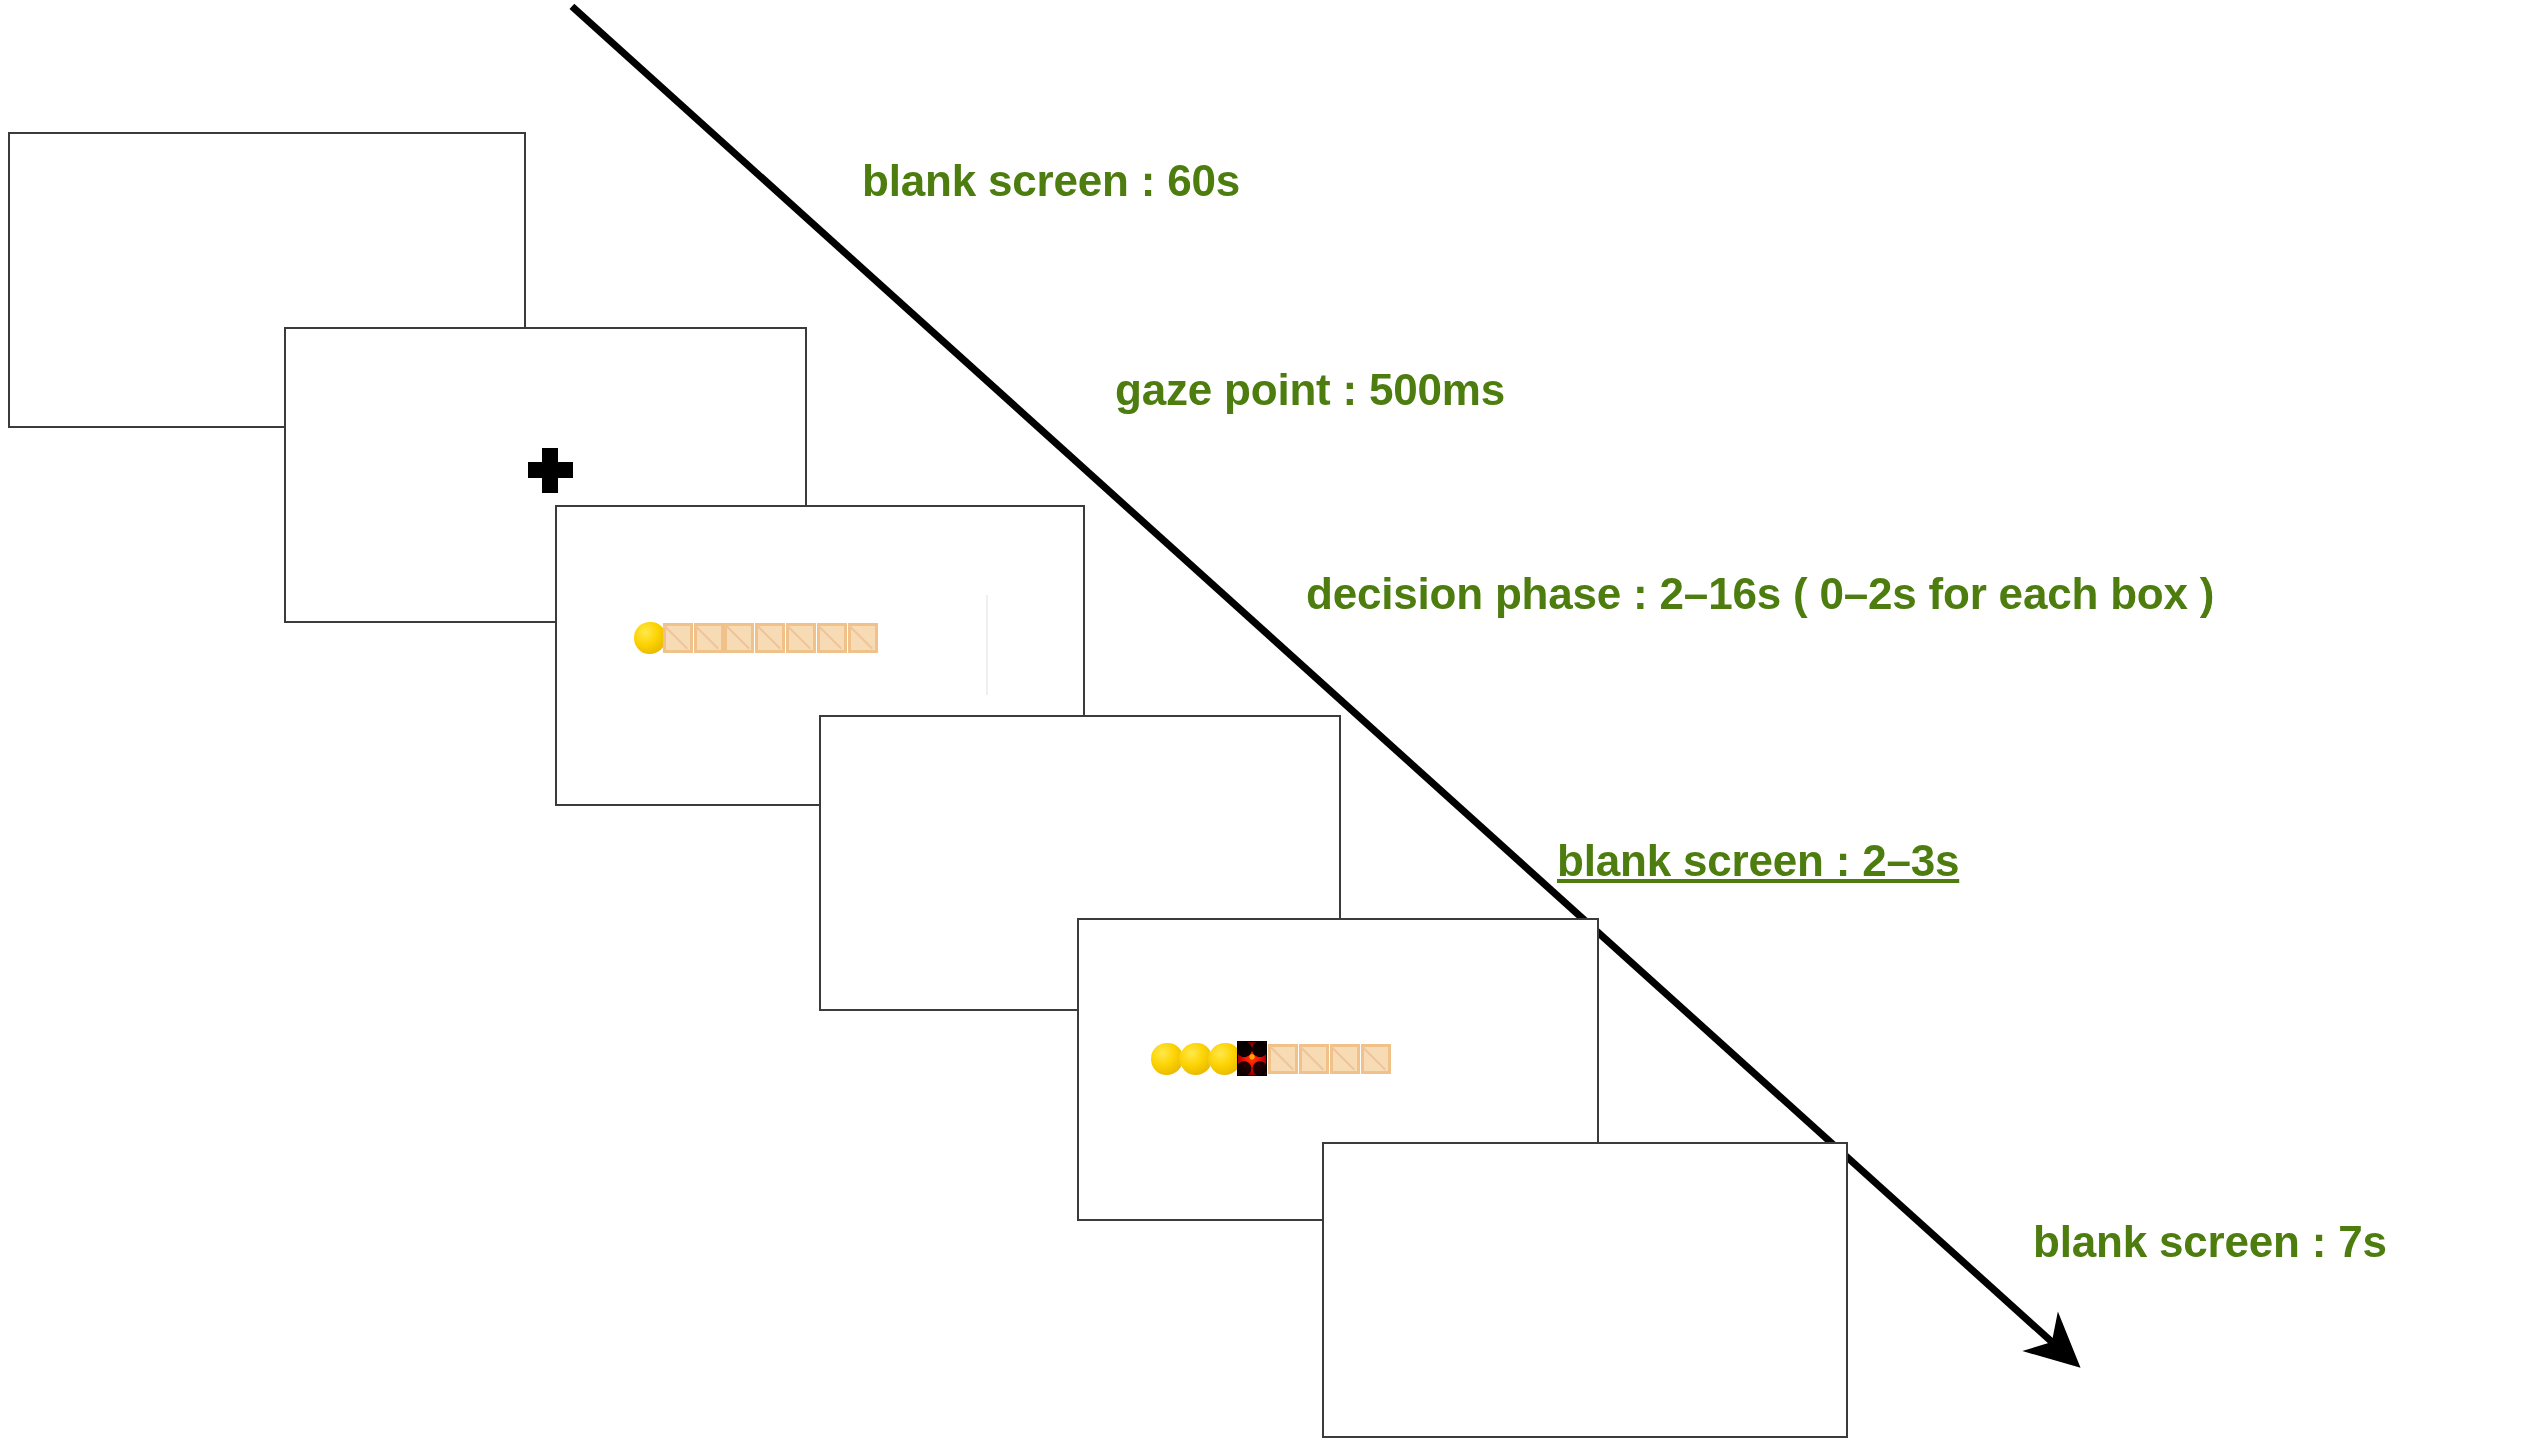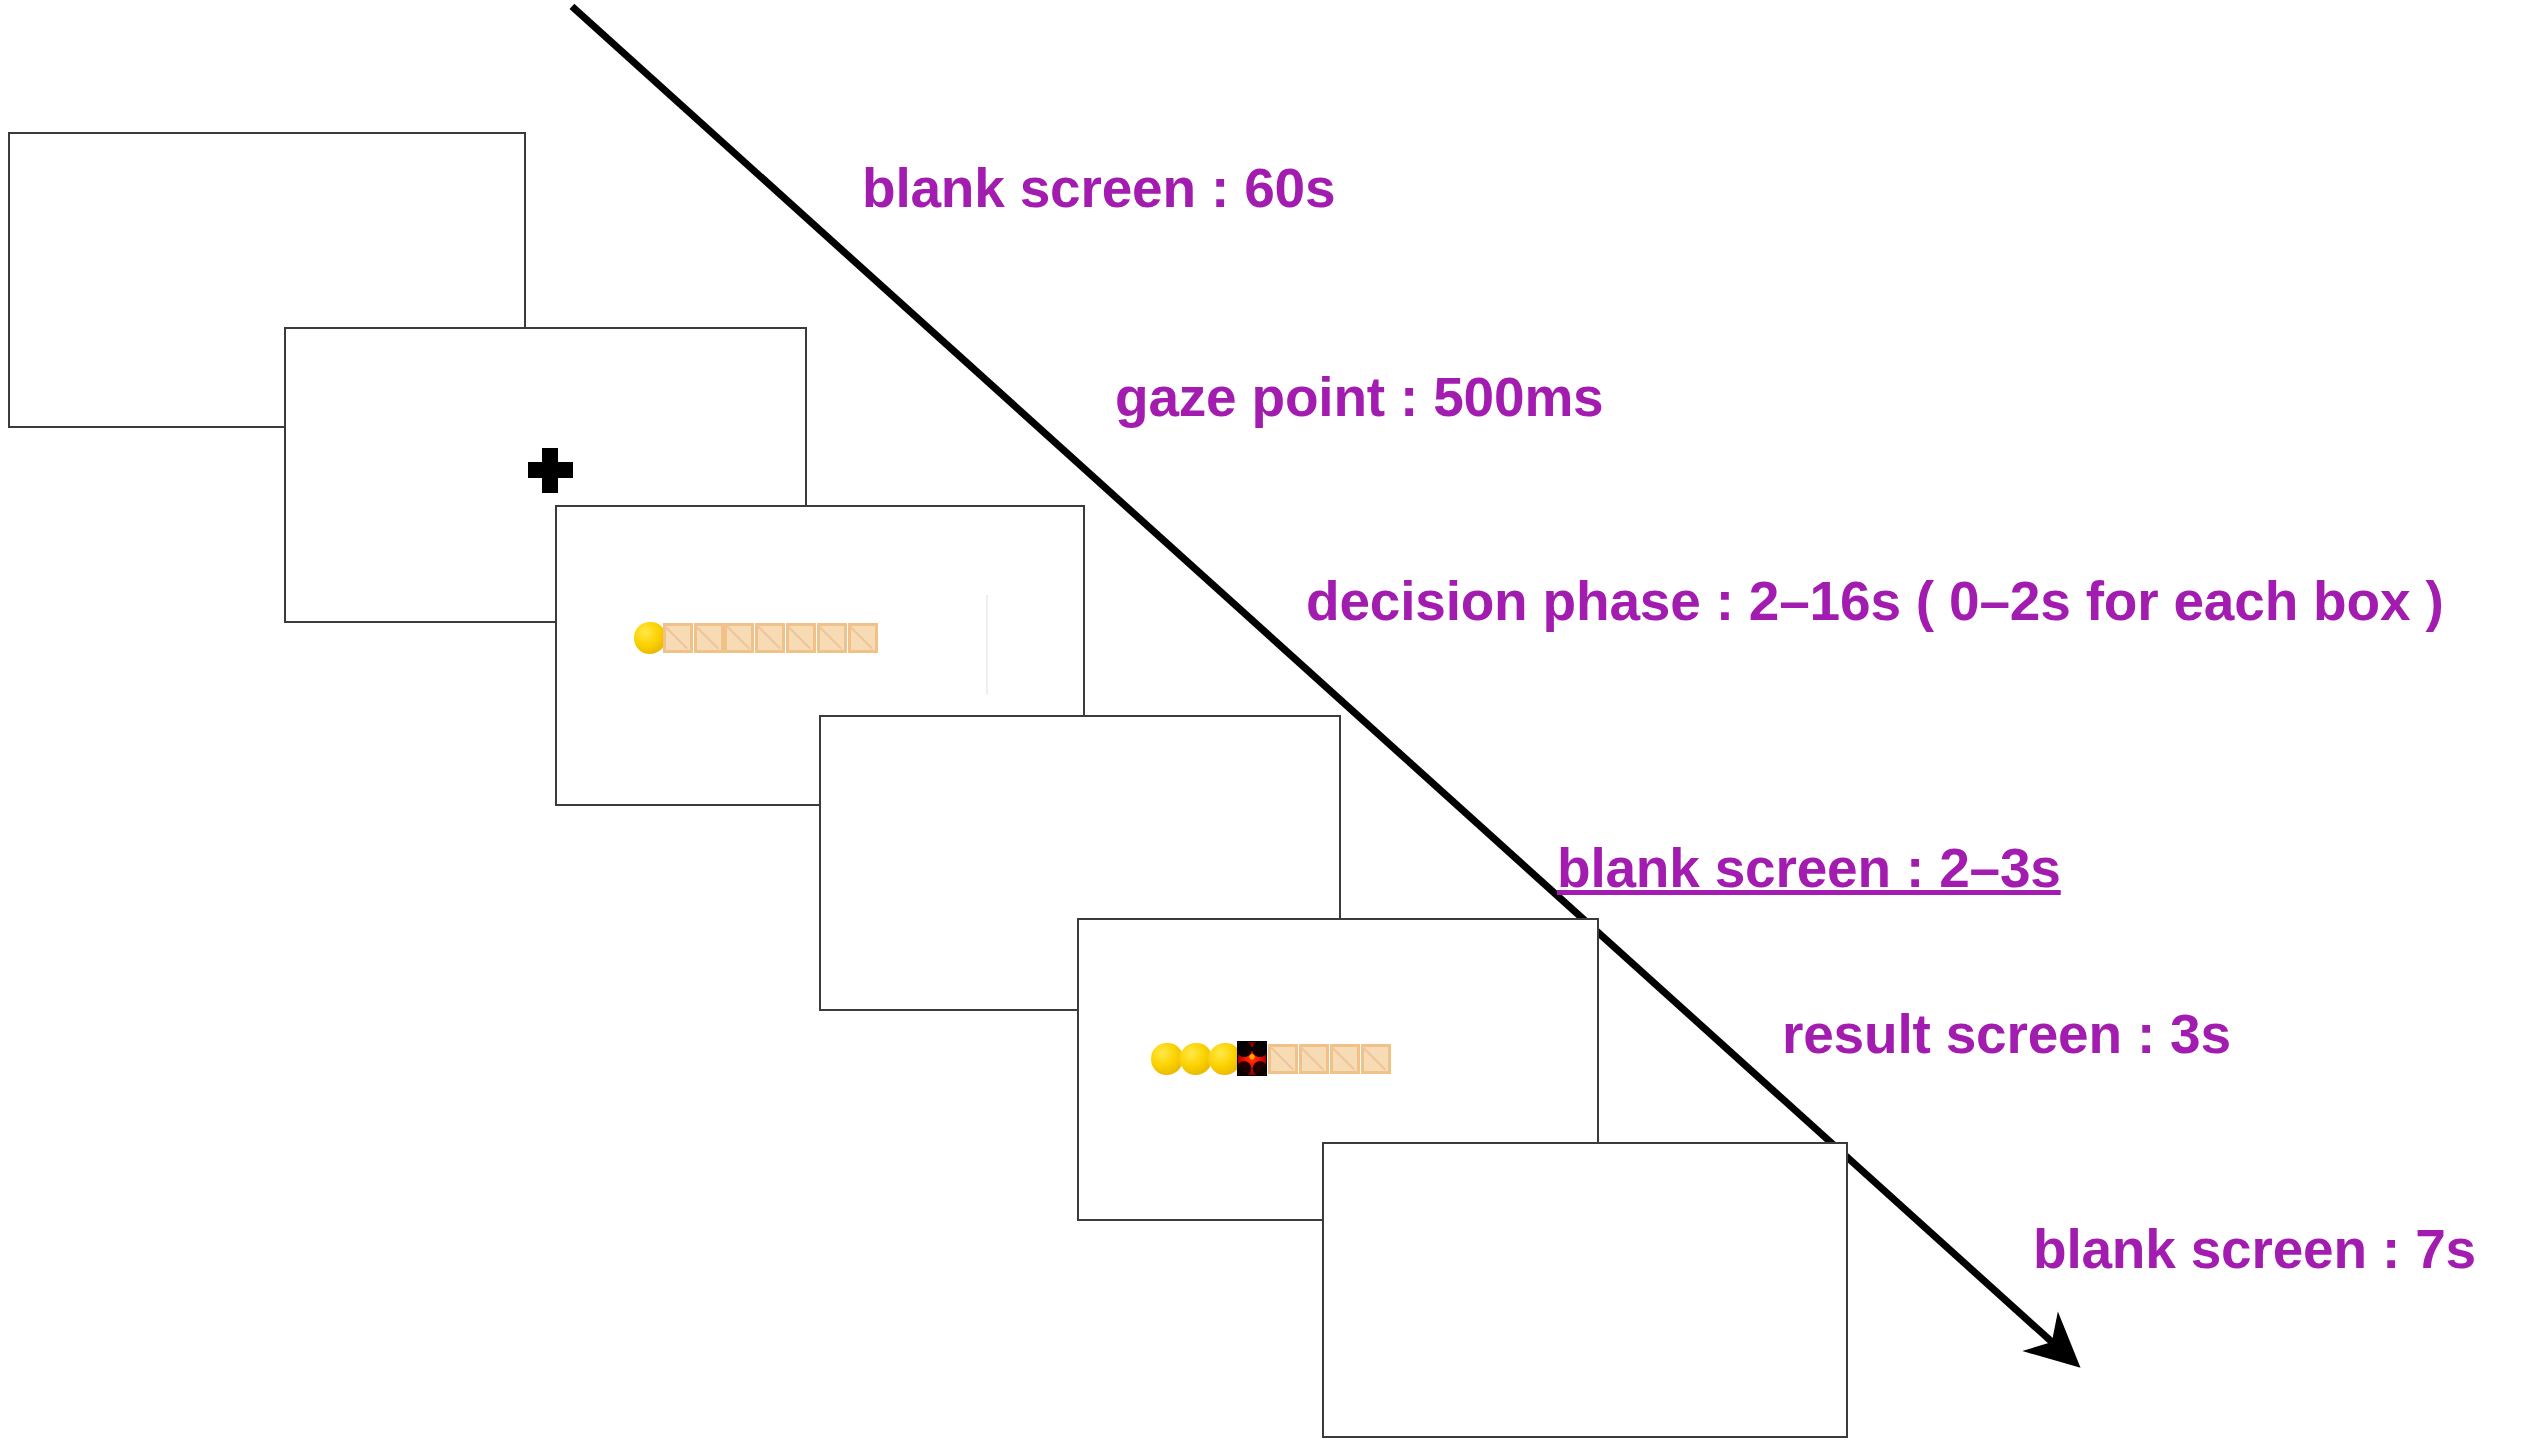--- a/index.html
+++ b/index.html
@@ -106,23 +106,23 @@
     position:absolute;
     left:0; top:0;
     width:2525px;
     height:1450px;
     pointer-events:none;
   }
 
   
   .phase-label{
     position:absolute;
-    color:#a21caf;
+    color:#4d7c0f;
     font-weight:700;
-    font-size:55px;
+    font-size:44px;
     letter-spacing:-0.2px;
     white-space:nowrap;
     font-family:"Liberation Sans", sans-serif;
   }
 </style>
 </head>
 <body>
 
 <div id="stage">
 
@@ -176,18 +176,17 @@
   <div class="screen" style="left:1322px; top:1142px; width:526px; height:296px;"></div>
 
   <div class="phase-label" style="left:862px; top:156px;">blank screen : 60s</div>
 
   <div class="phase-label" style="left:1099px; top:365px;margin-left:16px;">gaze point : 500ms</div>
 
   <div class="phase-label" style="left:1306px; top:569px;text-align:center;">decision phase :  2–16s ( 0–2s for each box )</div>
 
   <div class="phase-label" style="left:1557px; top:836px;text-decoration:underline;">blank screen : 2–3s</div>
 
-  <div class="phase-label" style="left:1782px; top:1002px;">result screen : 3s</div>
 
   <div class="phase-label" style="left:2033px; top:1217px;">blank screen : 7s</div>
 
 </div>
 
 
 </body></html>

